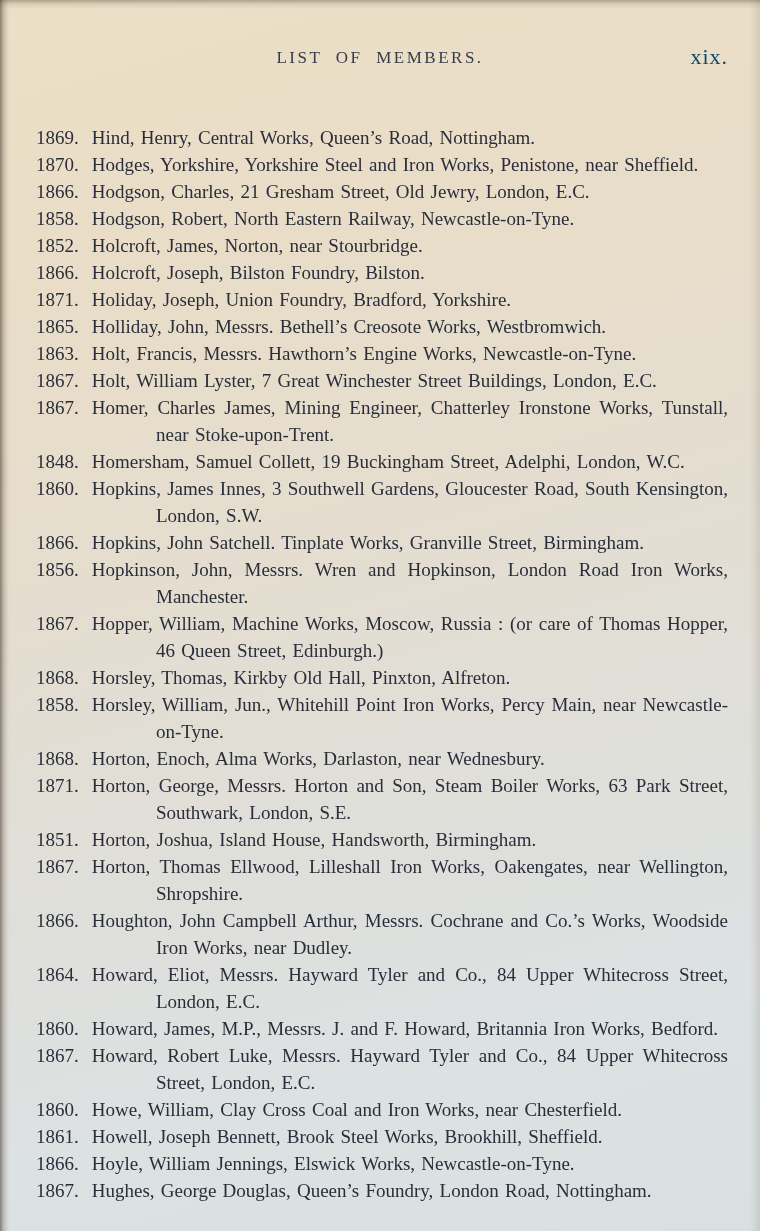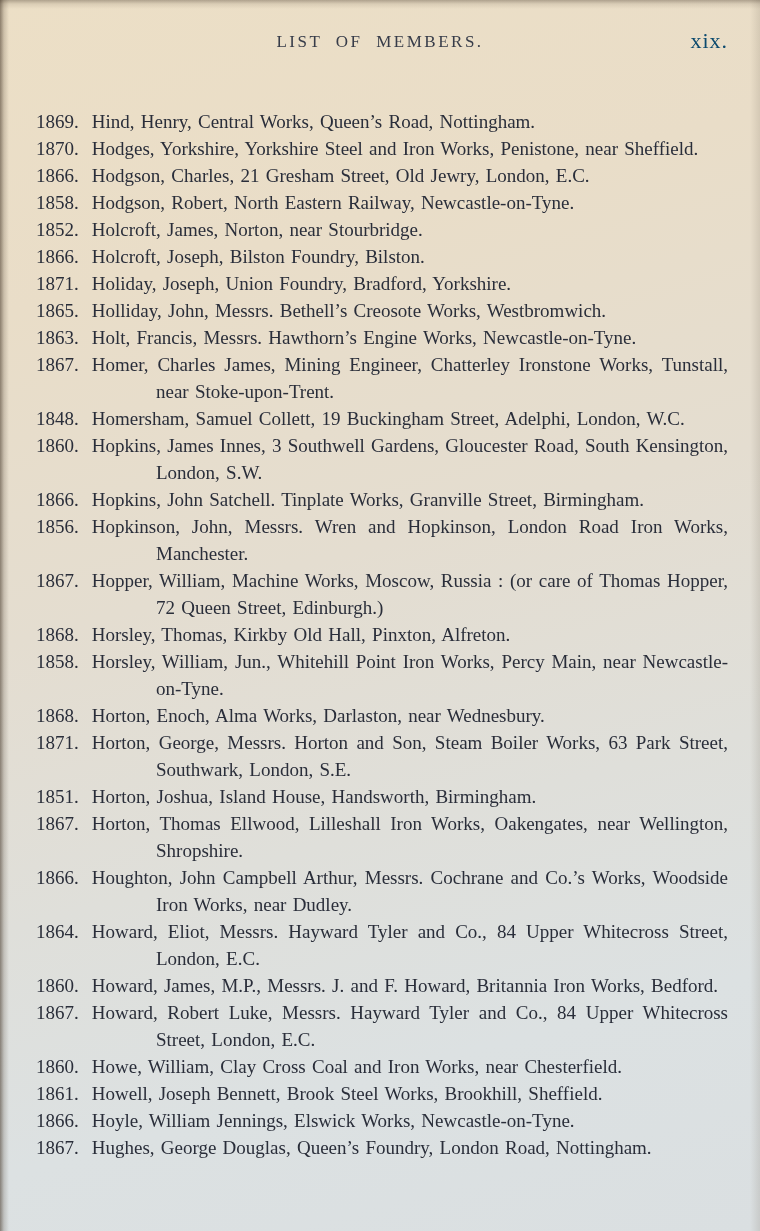--- a/index.html
+++ b/index.html
@@ -18,21 +18,21 @@
       linear-gradient(to left, rgba(120,110,95,0.18) 0px, rgba(120,110,95,0) 10px),
       linear-gradient(165deg, #ecdfc6 0%, #e9ddc8 22%, #e4ddd0 45%, #dfdfda 65%, #dce1e2 82%, #dadfe1 100%);
   }
   .page {
     position: absolute;
     inset: 0;
     color: #2a2e3a;
   }
   .header {
     position: relative;
-    margin-top: 32px;
+    margin-top: 48px;
     height: 30px;
   }
   .header .title {
     position: absolute;
     left: 0;
     right: 0;
     text-align: center;
     font-size: 17px;
     letter-spacing: 2.5px;
     word-spacing: 7px;
@@ -83,32 +83,33 @@
       <div class="entry"><span class="year">1852.</span><span class="text">Holcroft, James, Norton, near Stourbridge.</span></div>
 
       <div class="entry"><span class="year">1866.</span><span class="text">Holcroft, Joseph, Bilston Foundry, Bilston.</span></div>
 
       <div class="entry"><span class="year">1871.</span><span class="text">Holiday, Joseph, Union Foundry, Bradford, Yorkshire.</span></div>
 
       <div class="entry"><span class="year">1865.</span><span class="text">Holliday, John, Messrs. Bethell’s Creosote Works, Westbromwich.</span></div>
 
       <div class="entry"><span class="year">1863.</span><span class="text">Holt, Francis, Messrs. Hawthorn’s Engine Works, Newcastle-on-Tyne.</span></div>
 
+      <div class="entry"><span class="year">1867.</span><span class="text">Holt, William Lyster, 7 Great Winchester Street Buildings, London, E.C.</span></div>
 
       <div class="entry"><span class="year">1867.</span><span class="text">Homer, Charles James, Mining Engineer, Chatterley Ironstone Works, Tunstall, near Stoke-upon-Trent.</span></div>
 
       <div class="entry"><span class="year">1848.</span><span class="text">Homersham, Samuel Collett, 19 Buckingham Street, Adelphi, London, W.C.</span></div>
 
       <div class="entry"><span class="year">1860.</span><span class="text">Hopkins, James Innes, 3 Southwell Gardens, Gloucester Road, South Kensington, London, S.W.</span></div>
 
       <div class="entry"><span class="year">1866.</span><span class="text">Hopkins, John Satchell. Tinplate Works, Granville Street, Birmingham.</span></div>
 
       <div class="entry"><span class="year">1856.</span><span class="text">Hopkinson, John, Messrs. Wren and Hopkinson, London Road Iron Works, Manchester.</span></div>
 
-      <div class="entry"><span class="year">1867.</span><span class="text">Hopper, William, Machine Works, Moscow, Russia : (or care of Thomas Hopper, 72 Queen Street, Edinburgh.)</span></div>
+      <div class="entry"><span class="year">1867.</span><span class="text">Hopper, William, Machine Works, Moscow, Russia : (or care of Thomas Hopper, 46 Queen Street, Edinburgh.)</span></div>
 
       <div class="entry"><span class="year">1868.</span><span class="text">Horsley, Thomas, Kirkby Old Hall, Pinxton, Alfreton.</span></div>
 
       <div class="entry"><span class="year">1858.</span><span class="text">Horsley, William, Jun., Whitehill Point Iron Works, Percy Main, near Newcastle-on-Tyne.</span></div>
 
       <div class="entry"><span class="year">1868.</span><span class="text">Horton, Enoch, Alma Works, Darlaston, near Wednesbury.</span></div>
 
       <div class="entry"><span class="year">1871.</span><span class="text">Horton, George, Messrs. Horton and Son, Steam Boiler Works, 63 Park Street, Southwark, London, S.E.</span></div>
 
       <div class="entry"><span class="year">1851.</span><span class="text">Horton, Joshua, Island House, Handsworth, Birmingham.</span></div>

